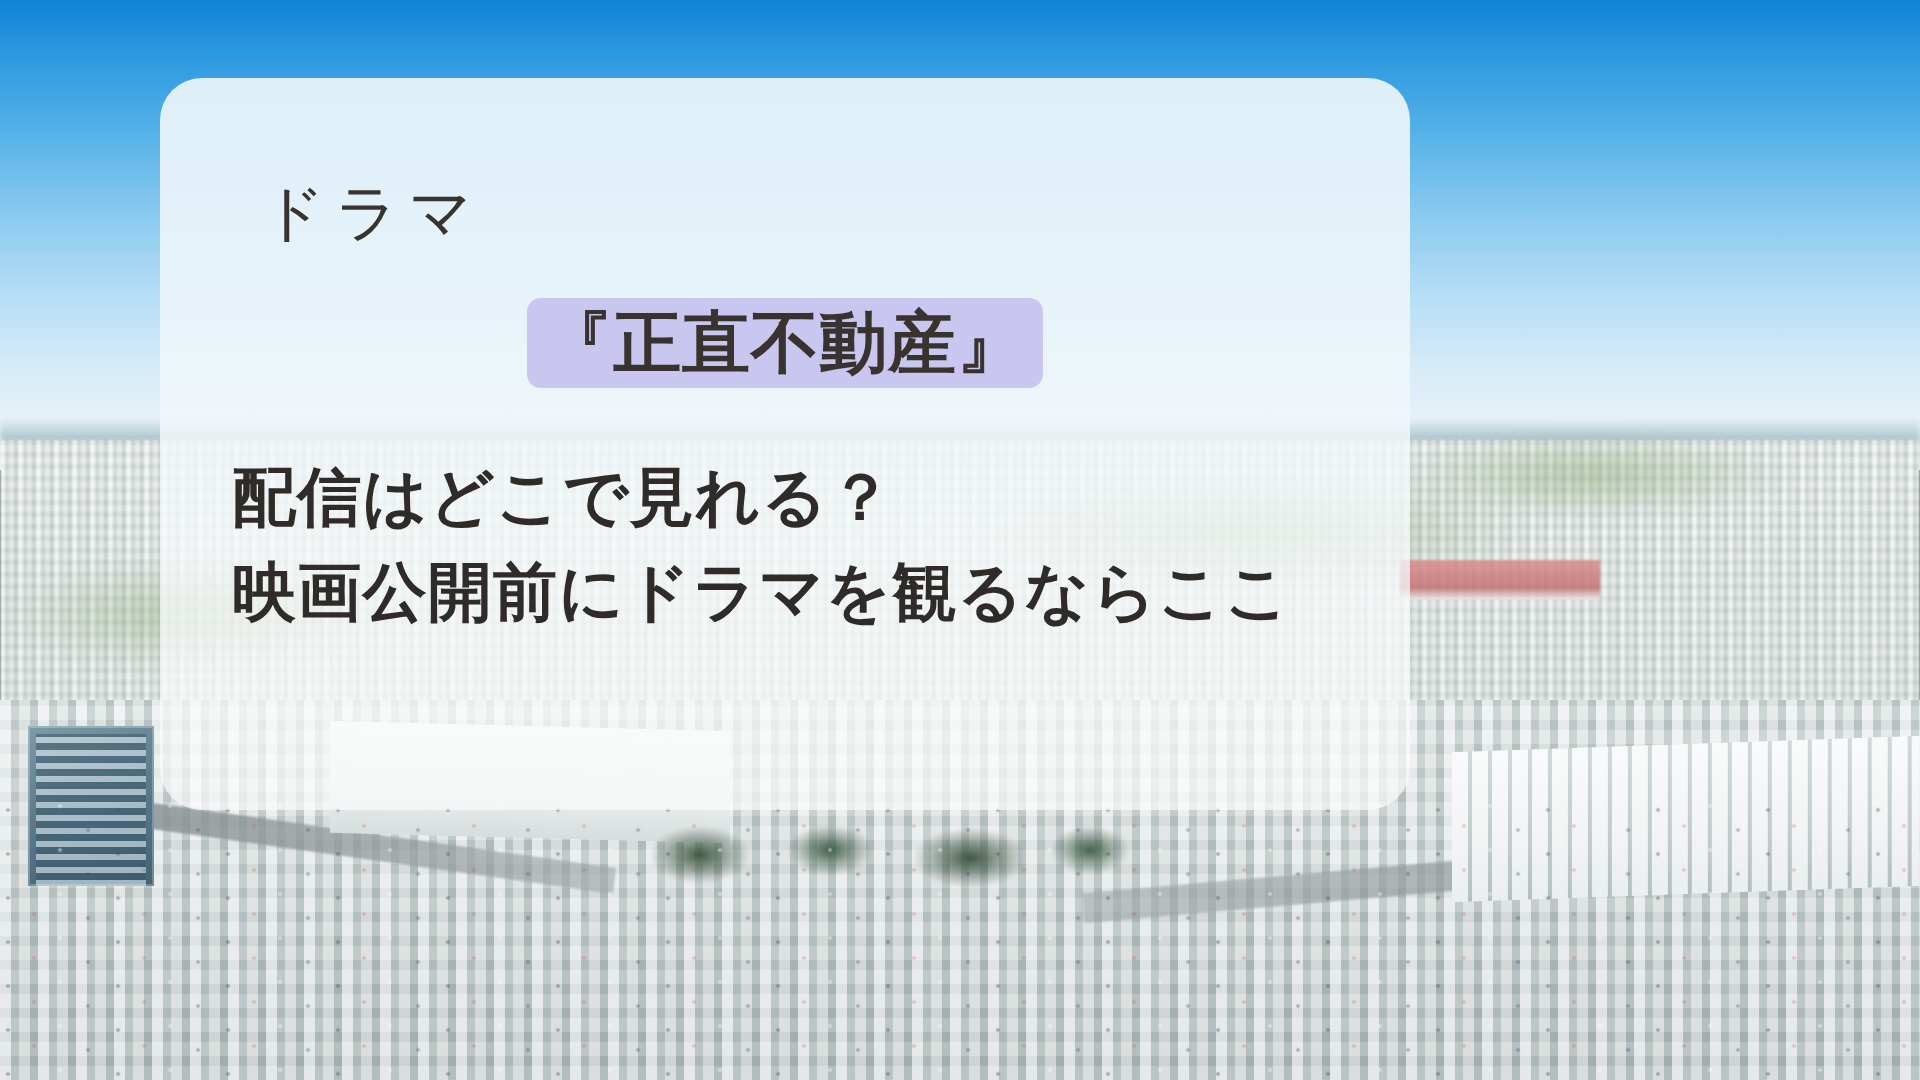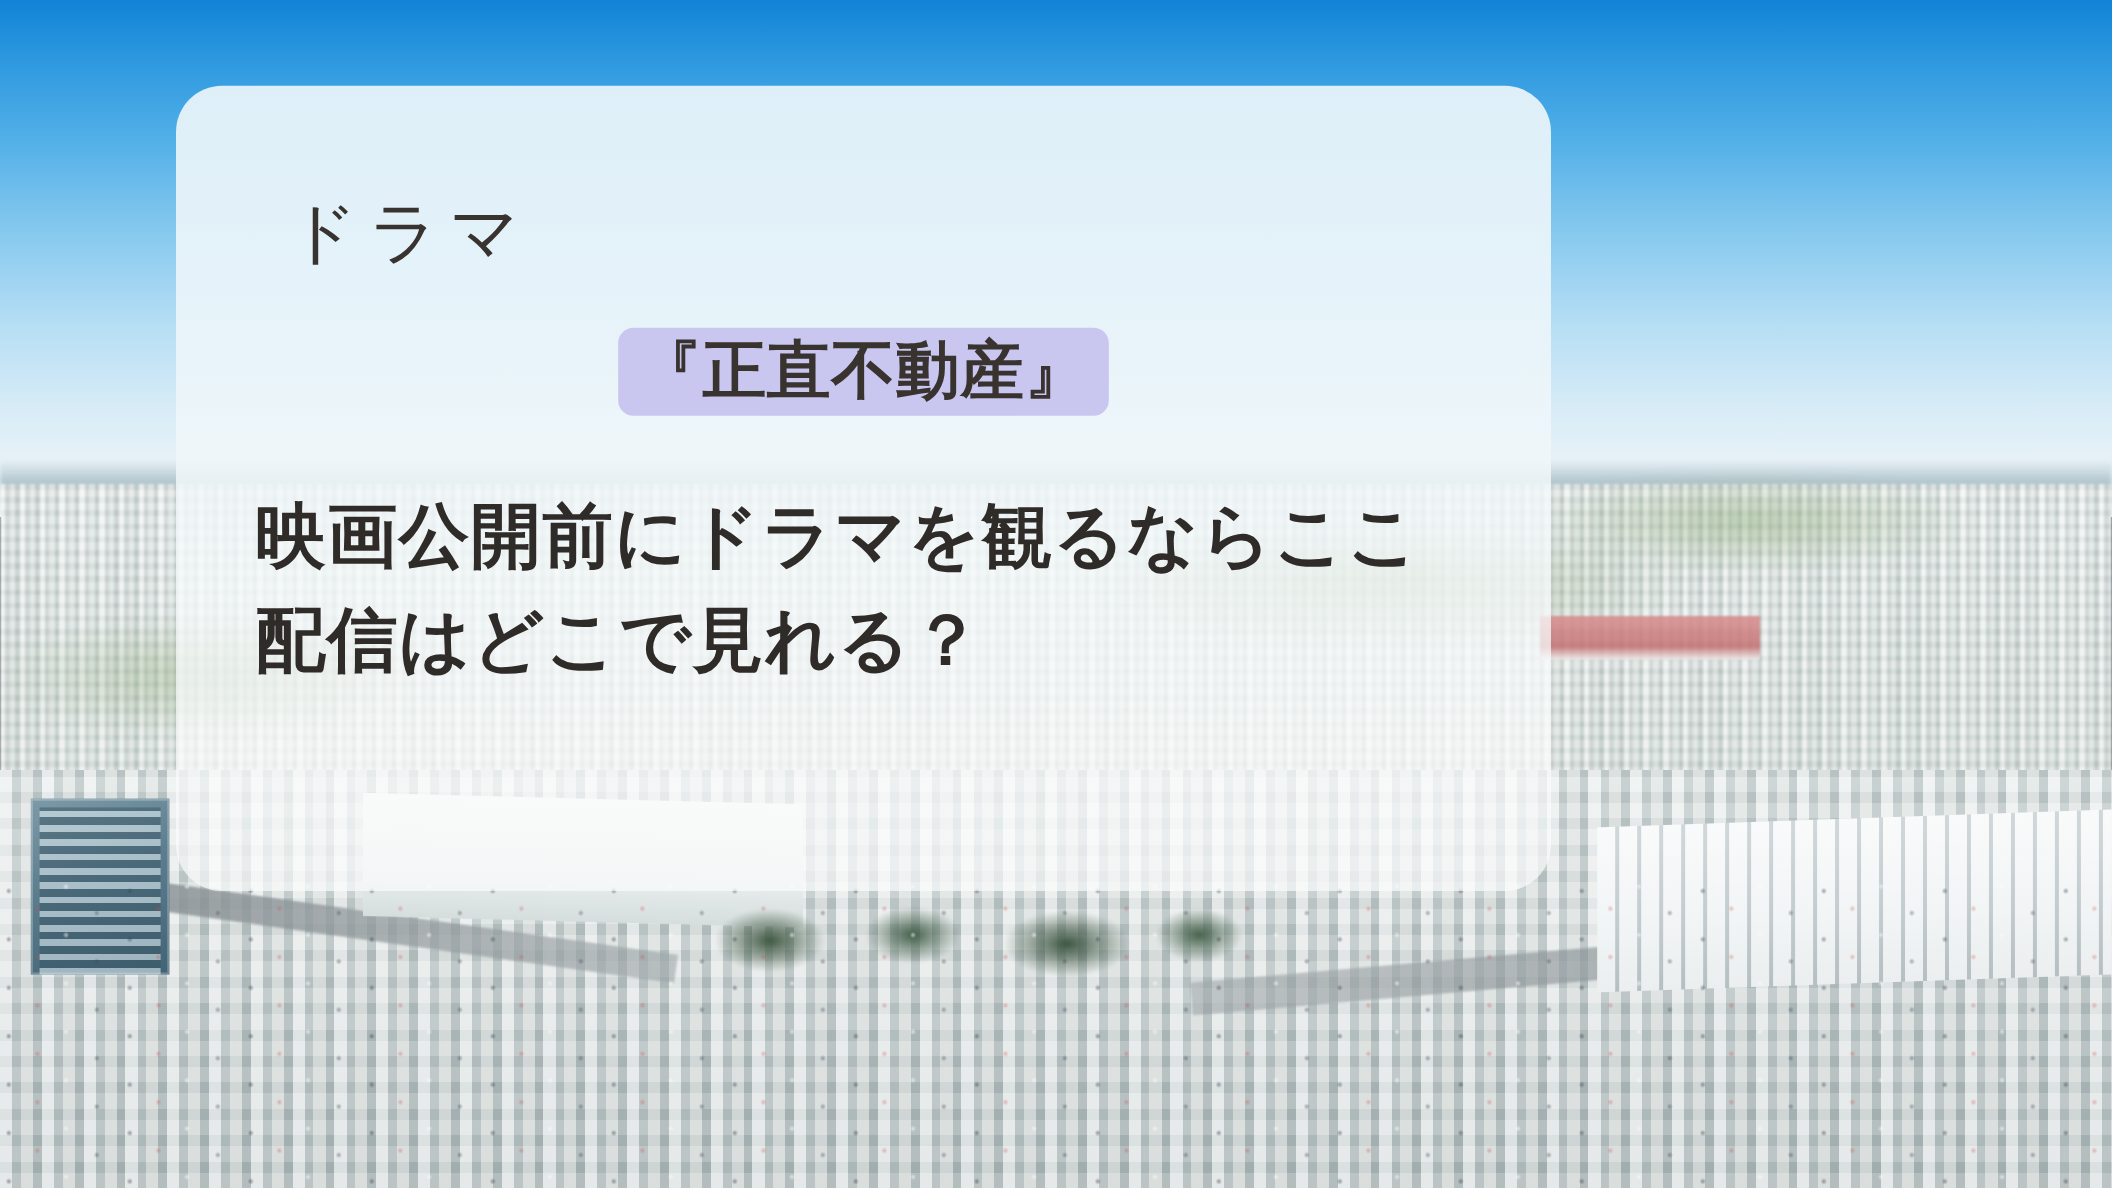--- a/index.html
+++ b/index.html
@@ -277,21 +277,21 @@
 
   .title-highlight {
     display: inline-block;
     background: #c9c6f0;
     border-radius: 14px;
     padding: 10px 18px 12px 18px;
     line-height: 1;
   }
 
   .title-text {
-    font-size: 58px;
+    font-size: 68px;
     font-weight: 700;
     color: #38332f;
     letter-spacing: 0.01em;
     line-height: 1;
     white-space: nowrap;
   }
 
   .body-lines {
     margin-left: 14px;
   }
@@ -334,20 +334,20 @@
 
       <div class="genre-label">ドラマ</div>
 
       <div class="title-row">
         <span class="title-highlight">
           <span class="title-text">『正直不動産』</span>
         </span>
       </div>
 
       <div class="body-lines">
+        <div class="body-line">配信はどこで見れる？</div>
         <div class="body-line">映画公開前にドラマを観るならここ</div>
-        <div class="body-line">配信はどこで見れる？</div>
       </div>
 
     </div>
   </div>
 
 </div>
 
 </body></html>

